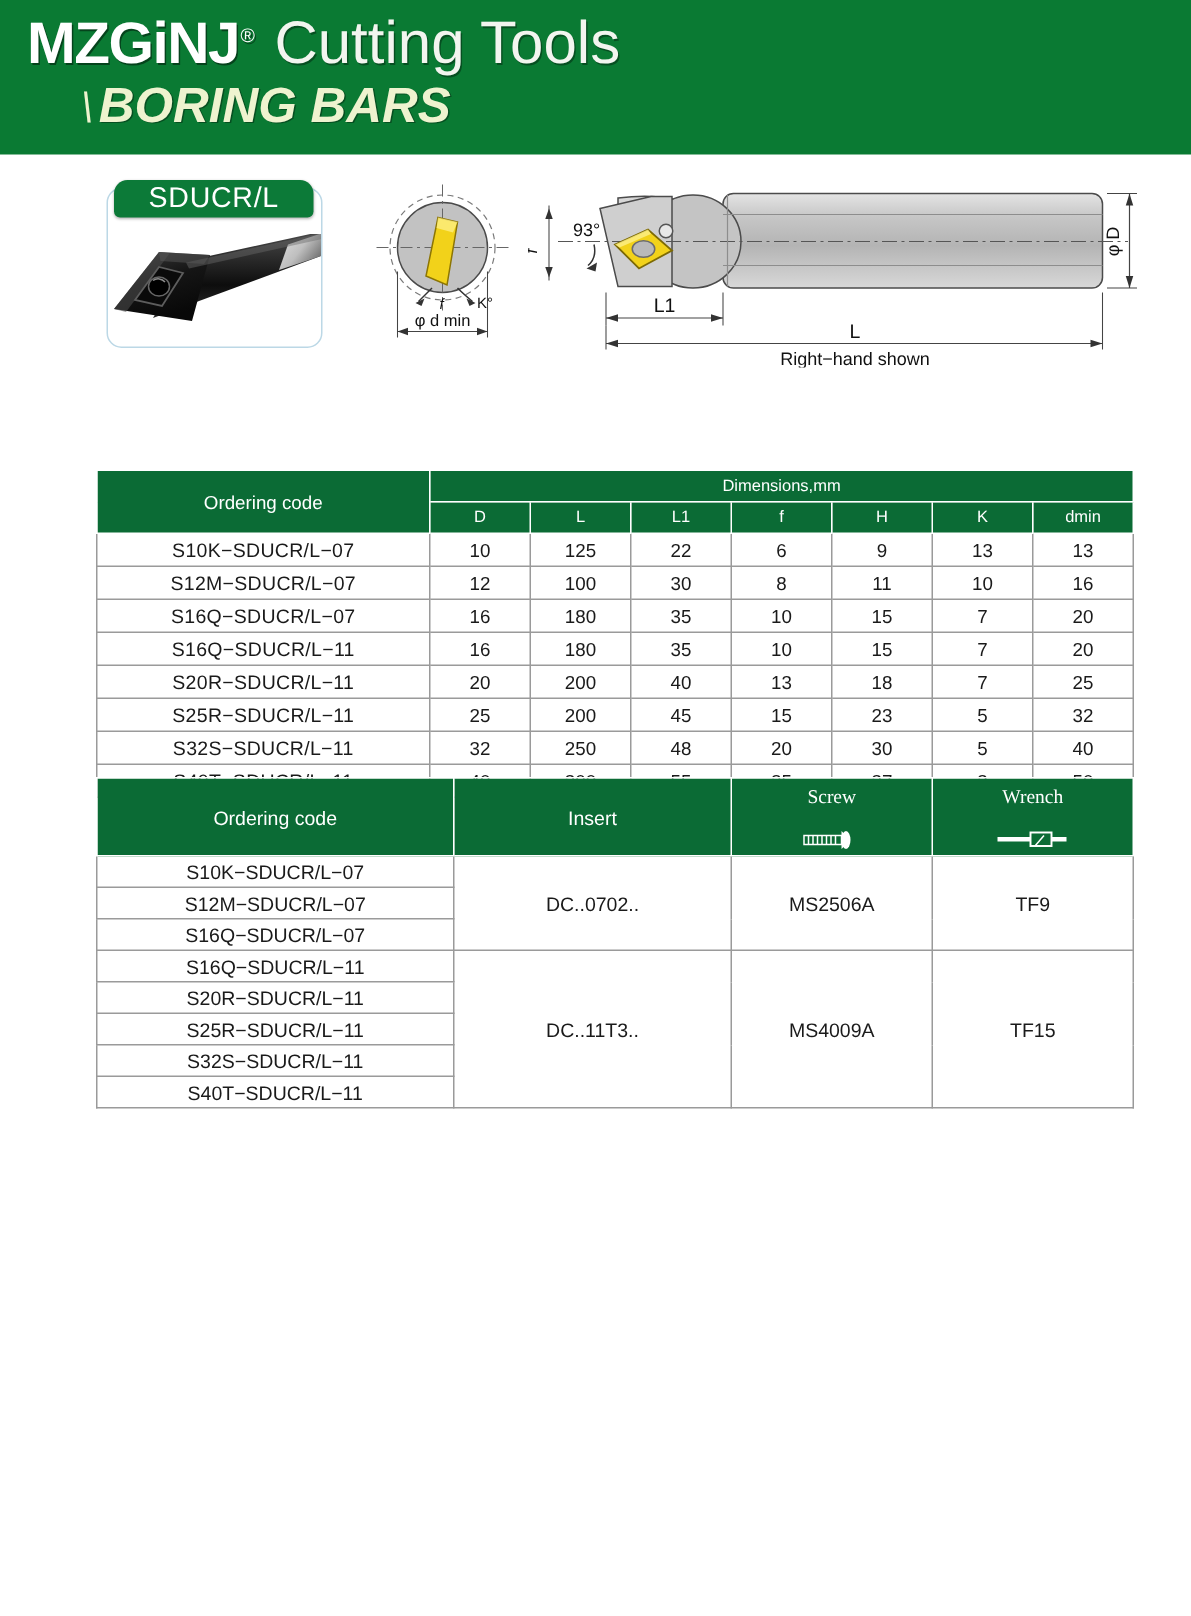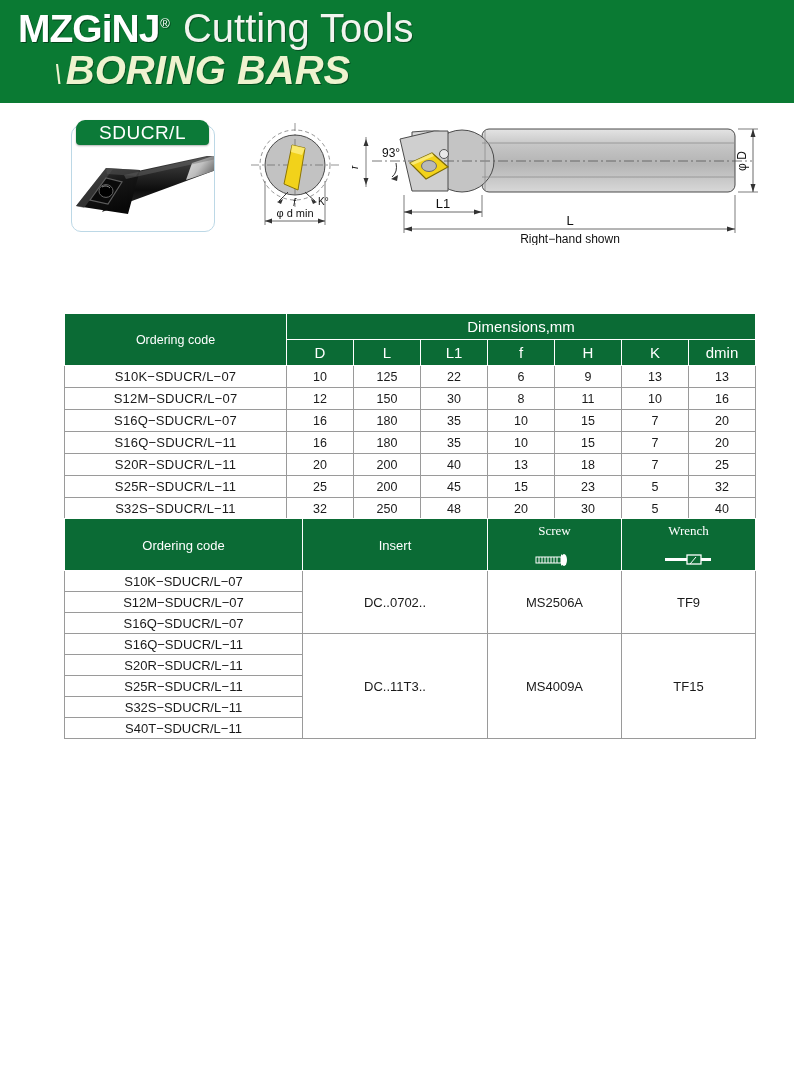--- a/index.html
+++ b/index.html
@@ -72,21 +72,21 @@
     letter-spacing: 2px;
   }
   .slash {
     font-size: 28px;
     color: #eef3cf;
     margin: 0 4px 0 2px;
     font-style: italic;
   }
   .en-title {
     font-family: "Liberation Sans", sans-serif;
-    font-size: 40px;
+    font-size: 33px;
     font-style: italic;
     font-weight: bold;
     color: #eef3cf;
     text-shadow: 1px 1px 0 rgba(0,0,0,.35);
     line-height: 40px;
   }
 
   
   .figure-area {
     position: absolute;
@@ -147,21 +147,21 @@
   }
   .dim-table {
     position: absolute;
     left: 64px; top: 313px;
     width: 691px;
   }
   .dim-table th {
     background: #0b6b35;
     color: #ffffff;
     font-weight: normal;
-    font-size: 15px;
+    font-size: 11px;
     border: 1px solid #ffffff;
     padding: 4px 2px;
   }
   .dim-table th.ord {
     font-size: 12.5px;
   }
   .dim-table td {
     border: 1px solid #9a9a9a;
     font-size: 12.5px;
     text-align: center;
@@ -389,21 +389,21 @@
       <td>125</td>
       <td>22</td>
       <td>6</td>
       <td>9</td>
       <td>13</td>
       <td>13</td>
     </tr>
     <tr>
       <td class="code">S12M−SDUCR/L−07</td>
       <td>12</td>
-      <td>150</td>
+      <td>100</td>
       <td>30</td>
       <td>8</td>
       <td>11</td>
       <td>10</td>
       <td>16</td>
     </tr>
     <tr>
       <td class="code">S16Q−SDUCR/L−07</td>
       <td>16</td>
       <td>180</td>

